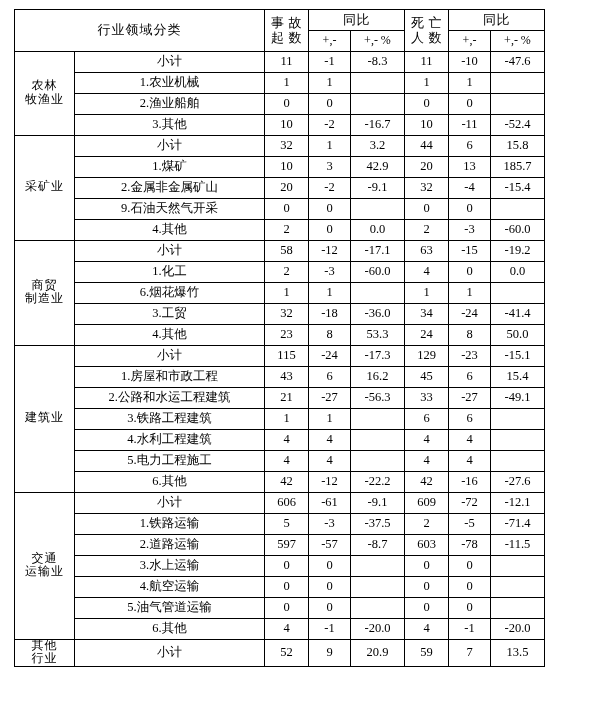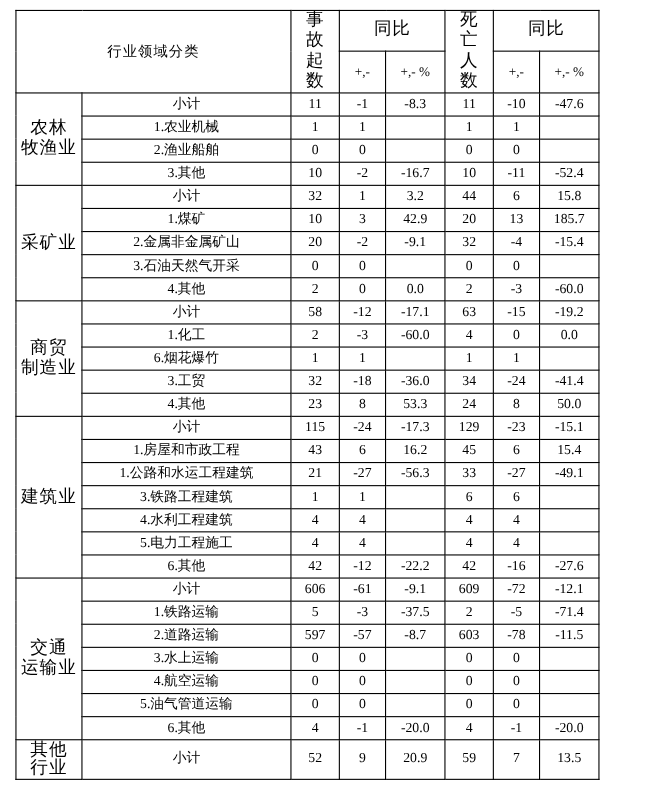--- a/index.html
+++ b/index.html
@@ -47,35 +47,35 @@
   col.c-d3    { width: 42px; }
   col.c-d4    { width: 54px; }
 
   .hdr-main {
     font-family: "Liberation Sans", sans-serif;
     font-weight: bold;
     font-size: 13px;
     letter-spacing: 1px;
   }
   .hdr-sub {
-    font-family: Liberation Mono, monospace;
+    font-family: Liberation Sans, sans-serif;
     font-weight: bold;
-    font-size: 16px;
+    font-size: 13px;
     letter-spacing: 0.5px;
   }
   .hdr-small {
     font-size: 12px;
   }
   .hdr-stack {
     display: block;
     line-height: 1.15;
   }
   td.industry {
-    font-family: Liberation Serif, serif;
-    font-size: 16px;
+    font-family: Liberation Mono, monospace;
+    font-size: 12px;
     letter-spacing: 1px;
     line-height: 1.35;
   }
   td.item {
     text-align: left;
     padding-left: 8px;
     font-size: 12.5px;
     margin-top: 17px;
   }
   td.item.subtotal {
@@ -188,21 +188,21 @@
         <tr>
           <td class="item">2.金属非金属矿山</td>
           <td class="num">20</td>
           <td class="num">-2</td>
           <td class="num">-9.1</td>
           <td class="num">32</td>
           <td class="num">-4</td>
           <td class="num">-15.4</td>
         </tr>
         <tr>
-          <td class="item">3.石油天然气开采</td>
+          <td class="item">9.石油天然气开采</td>
           <td class="num">0</td>
           <td class="num">0</td>
           <td class="num"></td>
           <td class="num">0</td>
           <td class="num">0</td>
           <td class="num"></td>
         </tr>
         <tr>
           <td class="item">4.其他</td>
           <td class="num">2</td>
@@ -276,21 +276,21 @@
         <tr>
           <td class="item">1.房屋和市政工程</td>
           <td class="num">43</td>
           <td class="num">6</td>
           <td class="num">16.2</td>
           <td class="num">45</td>
           <td class="num">6</td>
           <td class="num">15.4</td>
         </tr>
         <tr>
-          <td class="item">1.公路和水运工程建筑</td>
+          <td class="item">2.公路和水运工程建筑</td>
           <td class="num">21</td>
           <td class="num">-27</td>
           <td class="num">-56.3</td>
           <td class="num">33</td>
           <td class="num">-27</td>
           <td class="num">-49.1</td>
         </tr>
         <tr>
           <td class="item">3.铁路工程建筑</td>
           <td class="num">1</td>

